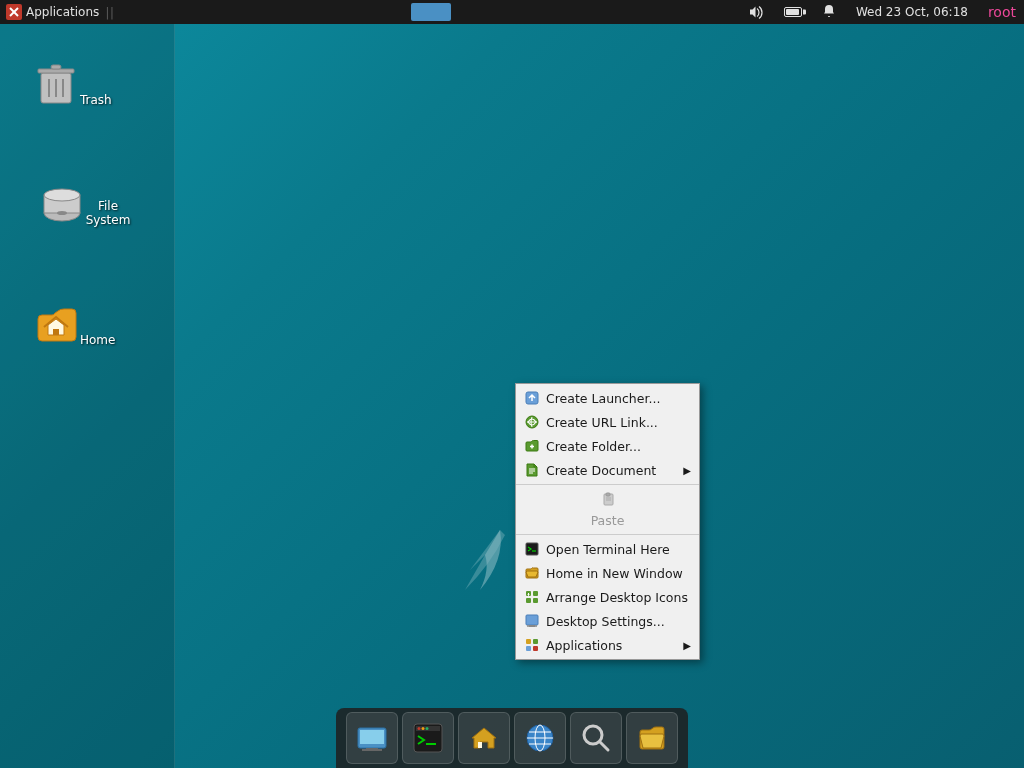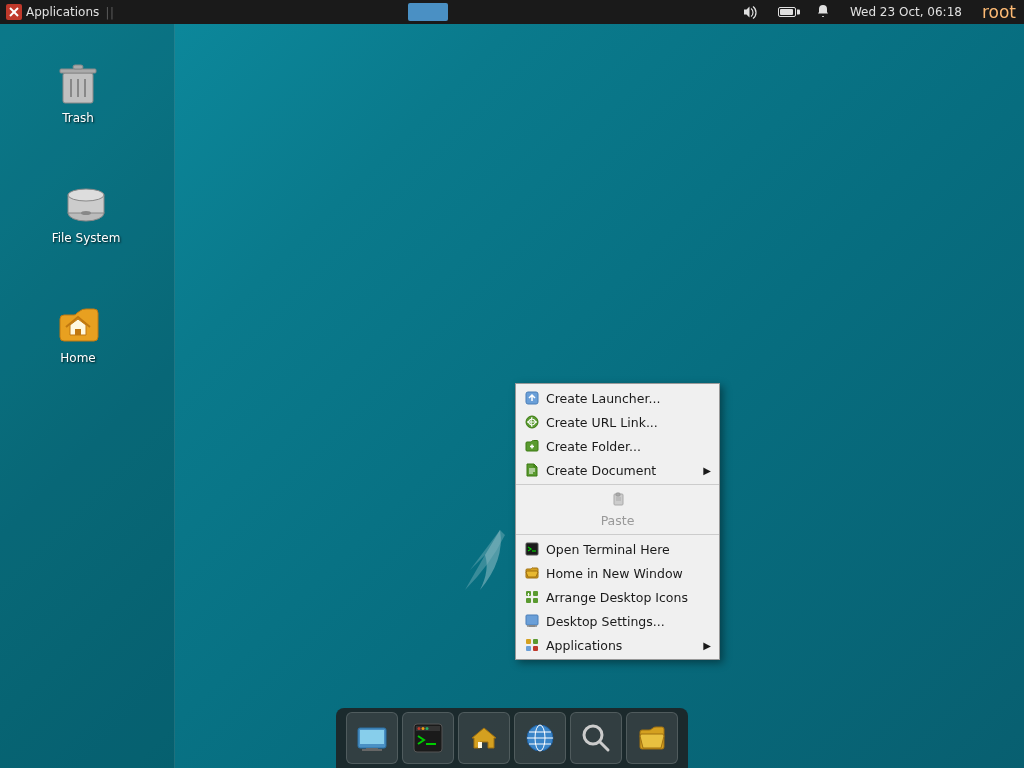--- a/index.html
+++ b/index.html
@@ -98,22 +98,22 @@
       width: 175px;
       height: 744px;
       background: rgba(0,0,0,0.15);
       border-right: 1px solid rgba(255,255,255,0.1);
     }
 
     
     .desktop-icon {
       position: absolute;
       display: flex;
-      flex-direction: column;
-      align-items: center;
+      flex-direction: row;
+      align-items: flex-end;
       cursor: pointer;
       width: 100px;
       padding: 4px;
     }
 
     .icon-image {
       width: 48px;
       height: 48px;
       display: flex;
       align-items: center;
@@ -126,21 +126,21 @@
       text-shadow: 1px 1px 2px rgba(0,0,0,0.8);
       text-align: center;
       margin-top: 4px;
     }
 
     
     .context-menu {
       position: absolute;
       top: 383px;
       left: 515px;
-      width: 205px;
+      width: 185px;
       background: #f0f0f0;
       border: 1px solid #999;
       box-shadow: 3px 3px 8px rgba(0,0,0,0.4);
       z-index: 200;
       padding: 2px 0;
     }
 
     .context-menu-item {
       display: flex;
       align-items: center;
@@ -284,21 +284,21 @@
 
     <div>
       <svg width="14" height="14" viewBox="0 0 14 14" fill="#e0e0e0">
         <path d="M7 1a4 4 0 0 0-4 4v3l-1 1.5h10L11 8V5a4 4 0 0 0-4-4z"></path>
         <path d="M6 12c0 .55.45 1 1 1s1-.45 1-1H6z"></path>
       </svg>
     </div>
 
     <span style="color:#e0e0e0;font-size:12px;">Wed 23 Oct, 06:18</span>
 
-    <span style="color:#fdba74;font-size:17px;">root</span>
+    <span style="color:#ec4899;font-size:14px;">root</span>
   </div>
 </div>
 
 <div class="sidebar"></div>
 
 <div class="desktop-icon" style="top:55px;left:28px;">
   <div class="icon-image">
     <svg width="42" height="48" viewBox="0 0 42 48">
 
       <rect x="6" y="14" width="30" height="30" rx="2" fill="#c0c0c0" stroke="#888" stroke-width="1"></rect>

